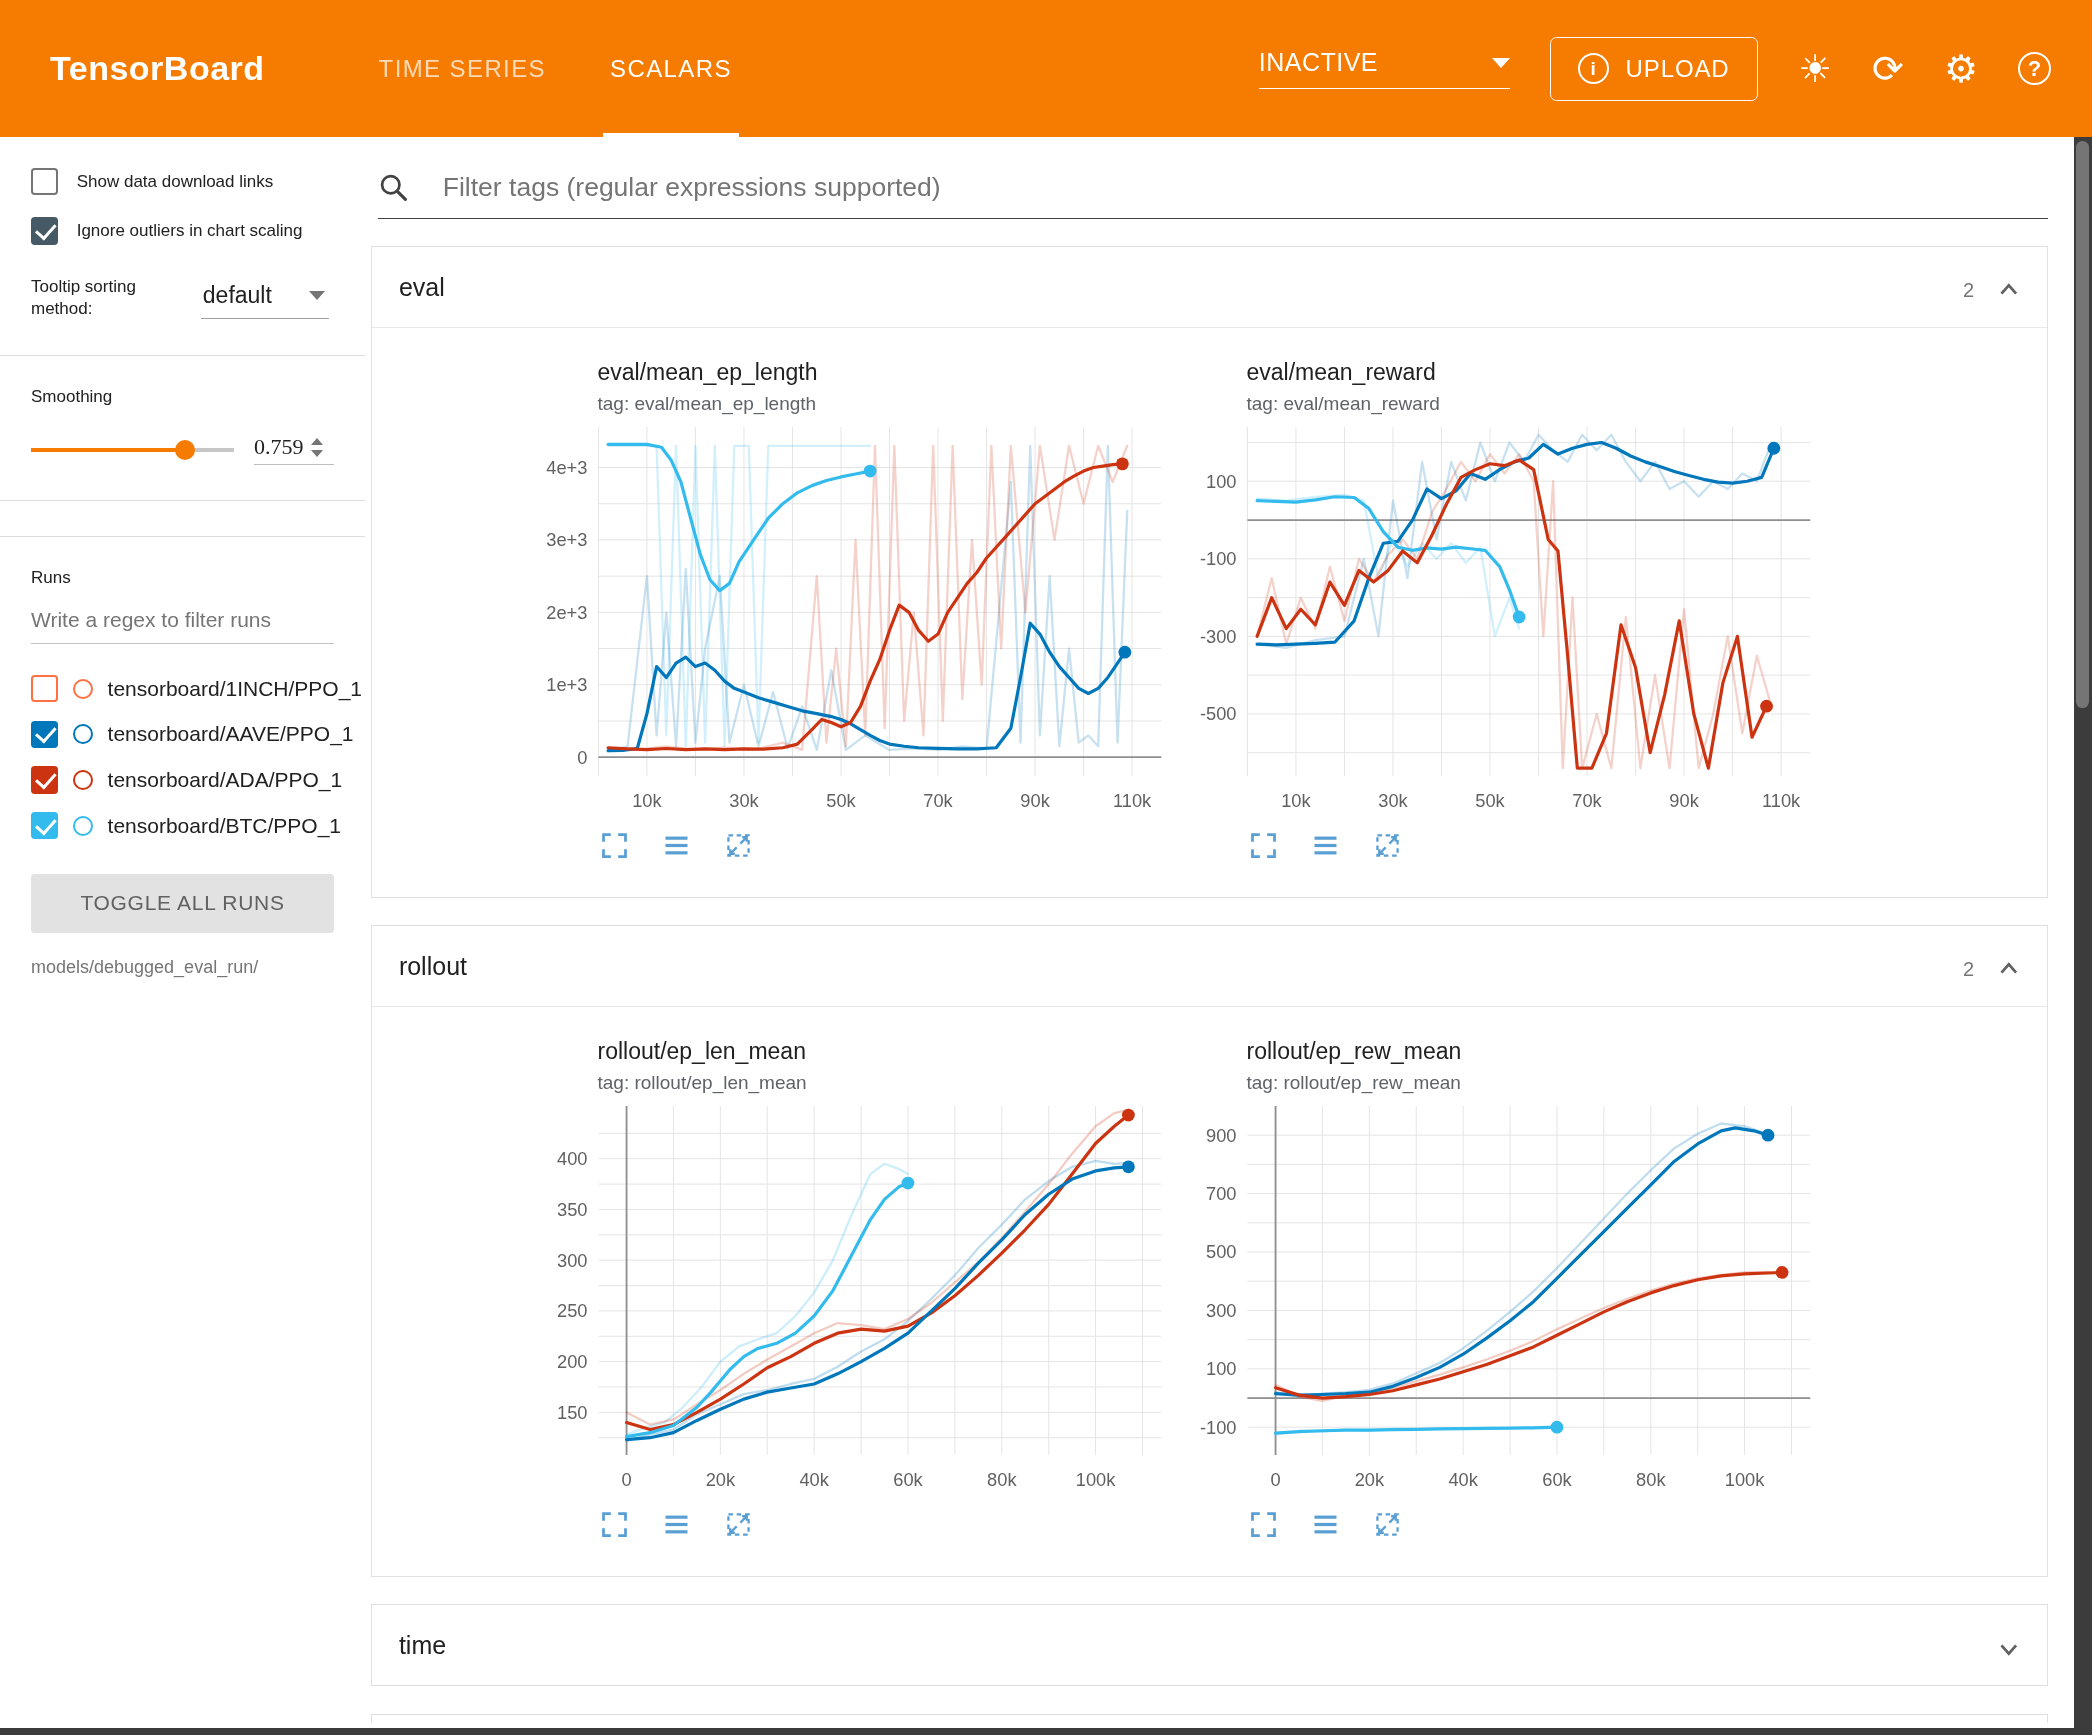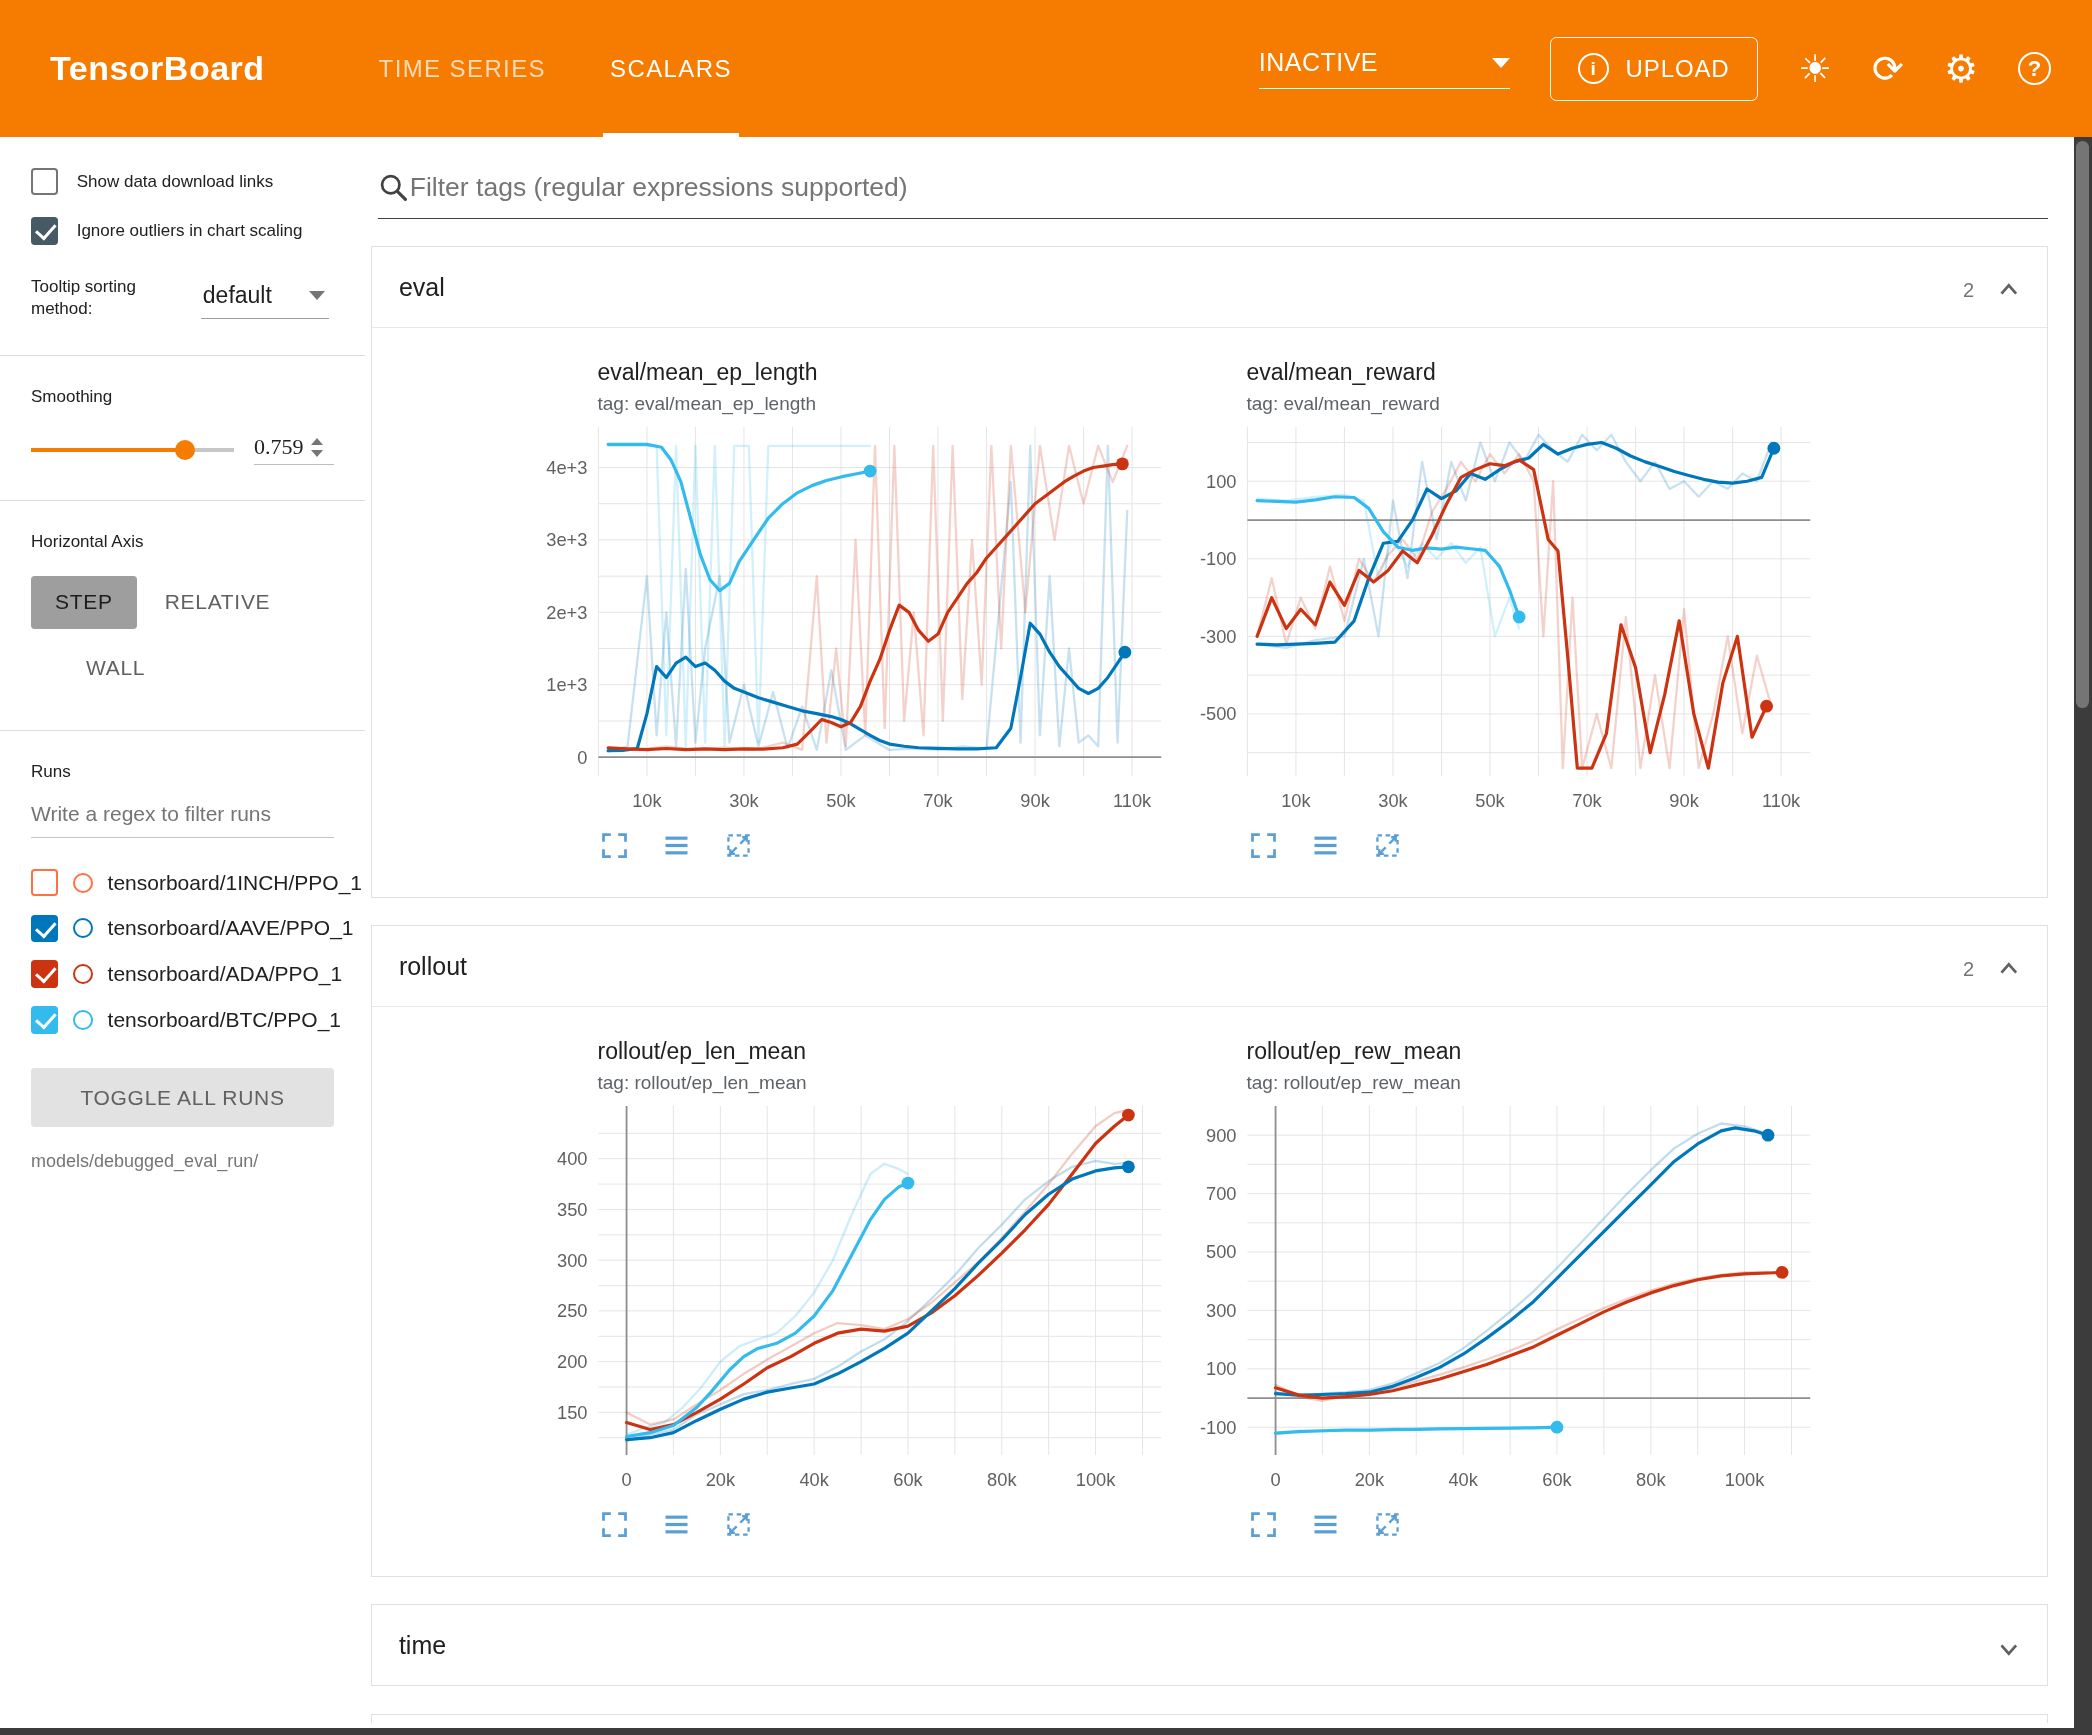--- a/index.html
+++ b/index.html
@@ -66,21 +66,21 @@
   .regex-input::placeholder { color:#757575; }
   .run-row { display:flex; align-items:center; gap:14.6px; margin:18.3px 0; cursor:pointer; }
   .run-ring { width:20px; height:20px; border:2.7px solid #999; border-radius:50%; background:#fff; flex:none; }
   .run-label { font-size:21px; color:#212121; white-space:nowrap; }
   .toggle-all { width:100%; background:#e2e2e2; border:none; border-radius:3.7px; color:#616161; font-size:21px;
                 letter-spacing:0.7px; padding:17.4px 0; margin-top:16.4px; cursor:pointer; font-family:"Liberation Sans", sans-serif; }
   .runs-footer { color:#757575; font-size:18px; margin-top:24px; }
 
   
   .main { position:absolute; left:365px; top:137px; width:1709px; height:1591px; background:#fff; padding:0 18.3px 0 5.5px; overflow:hidden; }
-  .search-row { display:flex; align-items:center; gap:1px; margin:35px 7.3px 0 7.3px; border-bottom:1.8px solid #424242; padding-bottom:14.6px; }
+  .search-row { display:flex; align-items:center; gap:34px; margin:35px 7.3px 0 7.3px; border-bottom:1.8px solid #424242; padding-bottom:14.6px; }
   .search-input { flex:1; border:none; outline:none; font-size:26.5px; color:#212121; font-family:"Liberation Sans", sans-serif; }
   .search-input::placeholder { color:#757575; }
 
   .card { border:0.9px solid #e0e0e0; background:#fff; margin:27.4px 7.3px 0 0; }
   .card-head { display:flex; align-items:flex-end; padding:25.6px 25.6px 25.6px 27.4px; cursor:pointer;gap:40px; }
   .card.has-body .card-head { border-bottom:0.9px solid #e8e8e8; }
   .sec-title { font-size:25px; color:#212121; }
   .sec-right { margin-left:auto; display:flex; align-items:center; gap:22px; }
   .sec-count { font-size:20px; color:#757575; }
 
@@ -156,30 +156,20 @@
         <span class="spin">
             <i class="up"></i>
             <i class="dn"></i>
           </span>
       </div>
     </div>
   </div>
 
   <div class="divider"></div>
 
-  <div>
-    <div class="opt-label">Horizontal Axis</div>
-    <div class="axis-btns">
-      <button class="active">STEP</button>
-      <button>RELATIVE</button>
-      <div class="axis-row2">
-        <button>WALL</button>
-      </div>
-    </div>
-  </div>
 
   <div class="divider"></div>
 
   <div>
     <div class="opt-label">Runs</div>
     <input class="regex-input" placeholder="Write a regex to filter runs" style="">
 
     <div class="run-row">
       <span class="cb" style="border-color: rgb(255, 112, 67);"></span>
       <span class="run-ring" style="border-color: rgb(255, 112, 67);"></span>

